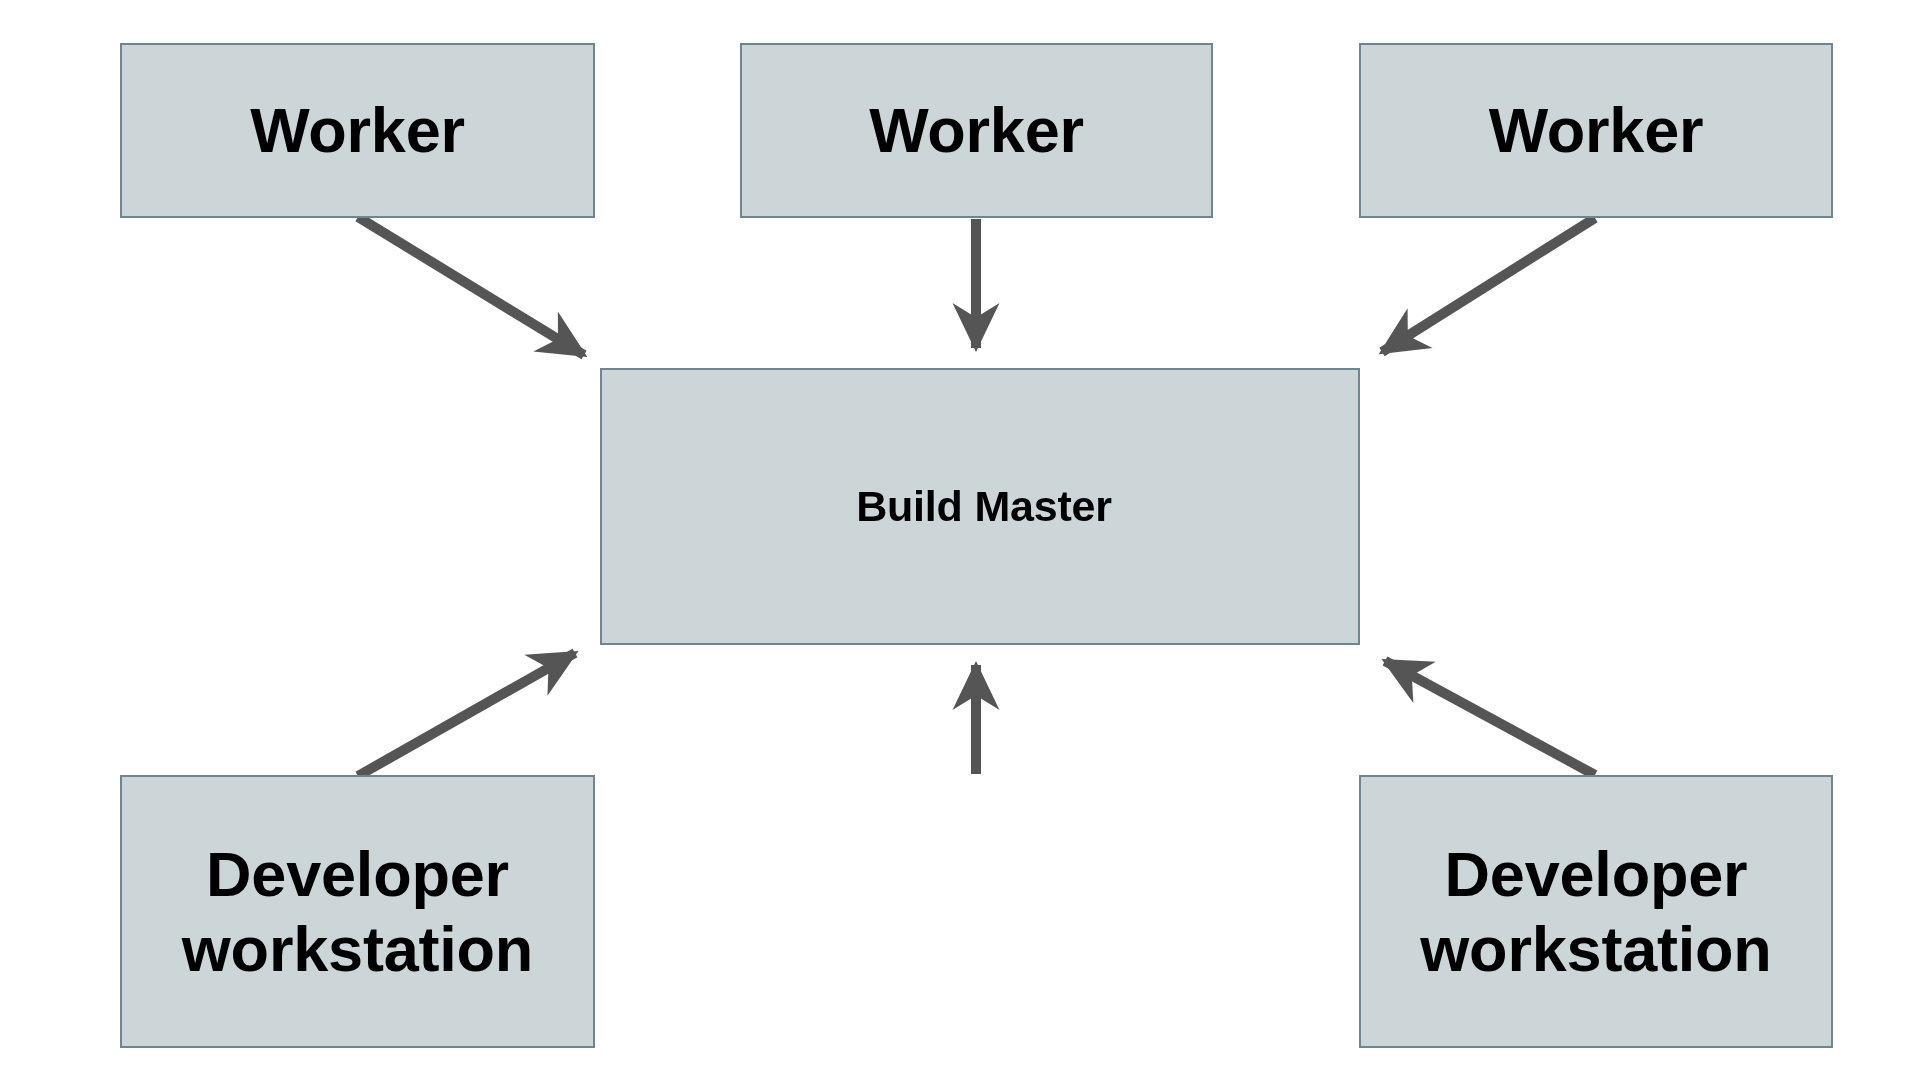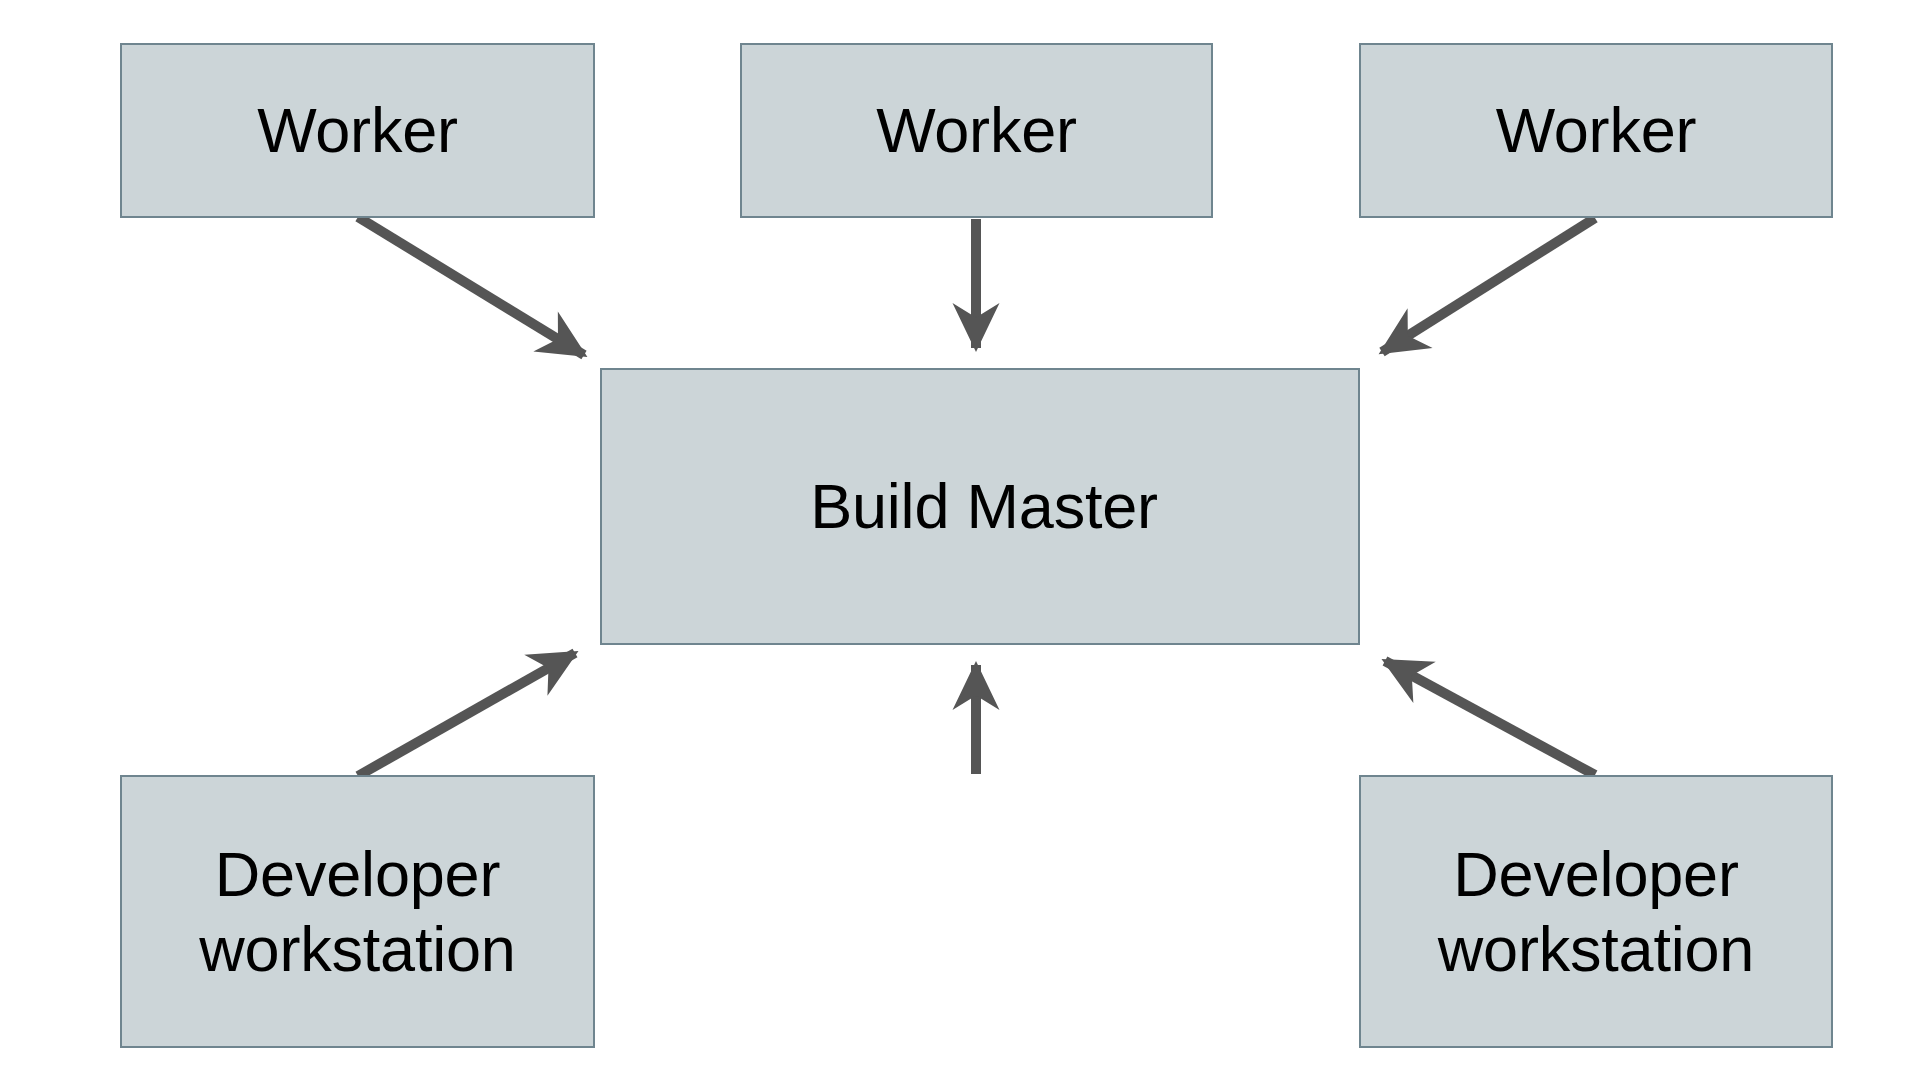--- a/index.html
+++ b/index.html
@@ -9,20 +9,21 @@
   }
   body {
     font-family: "Liberation Sans", sans-serif;
   }
   #diagram-canvas {
     position: relative;
     width: 1910px;
     height: 1090px;
     background: #ffffff;
     overflow: hidden;
+    font-weight: bold;
   }
   #arrow-layer {
     position: absolute;
     left: 0;
     top: 0;
     width: 1910px;
     height: 1090px;
     pointer-events: none;
   }
   .node-box {
@@ -53,21 +54,21 @@
   #worker-1 { left: 120px;  width: 475px; }
   #worker-2 { left: 740px;  width: 473px; }
   #worker-3 { left: 1359px; width: 474px; }
 
   
   #build-master {
     left: 600px;
     top: 368px;
     width: 760px;
     height: 277px;
-    font-size: 63px;
+    font-size: 43px;
     padding-left: 8px;
   }
 
   
   .bottom-box {
     top: 775px;
     height: 273px;
     font-size: 63px;
   }
   #dev-workstation-left  { left: 120px;  width: 475px; }

